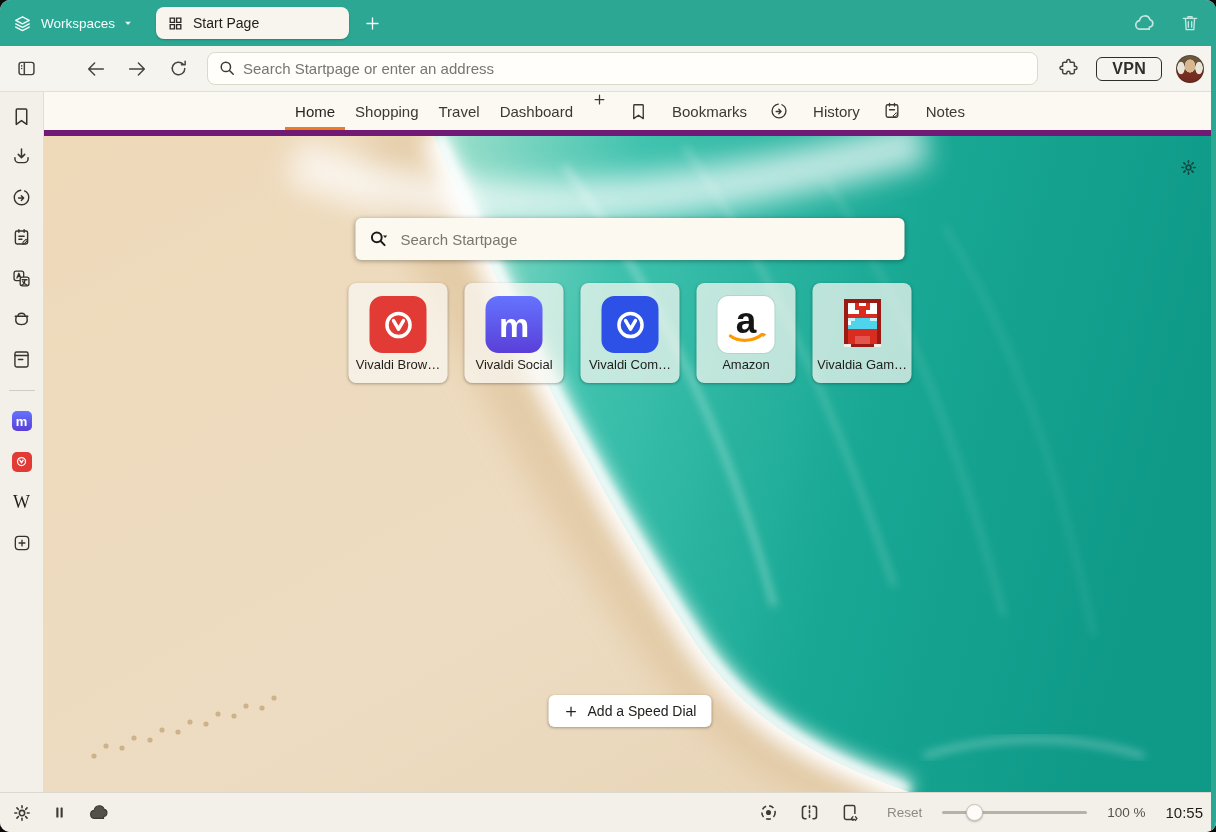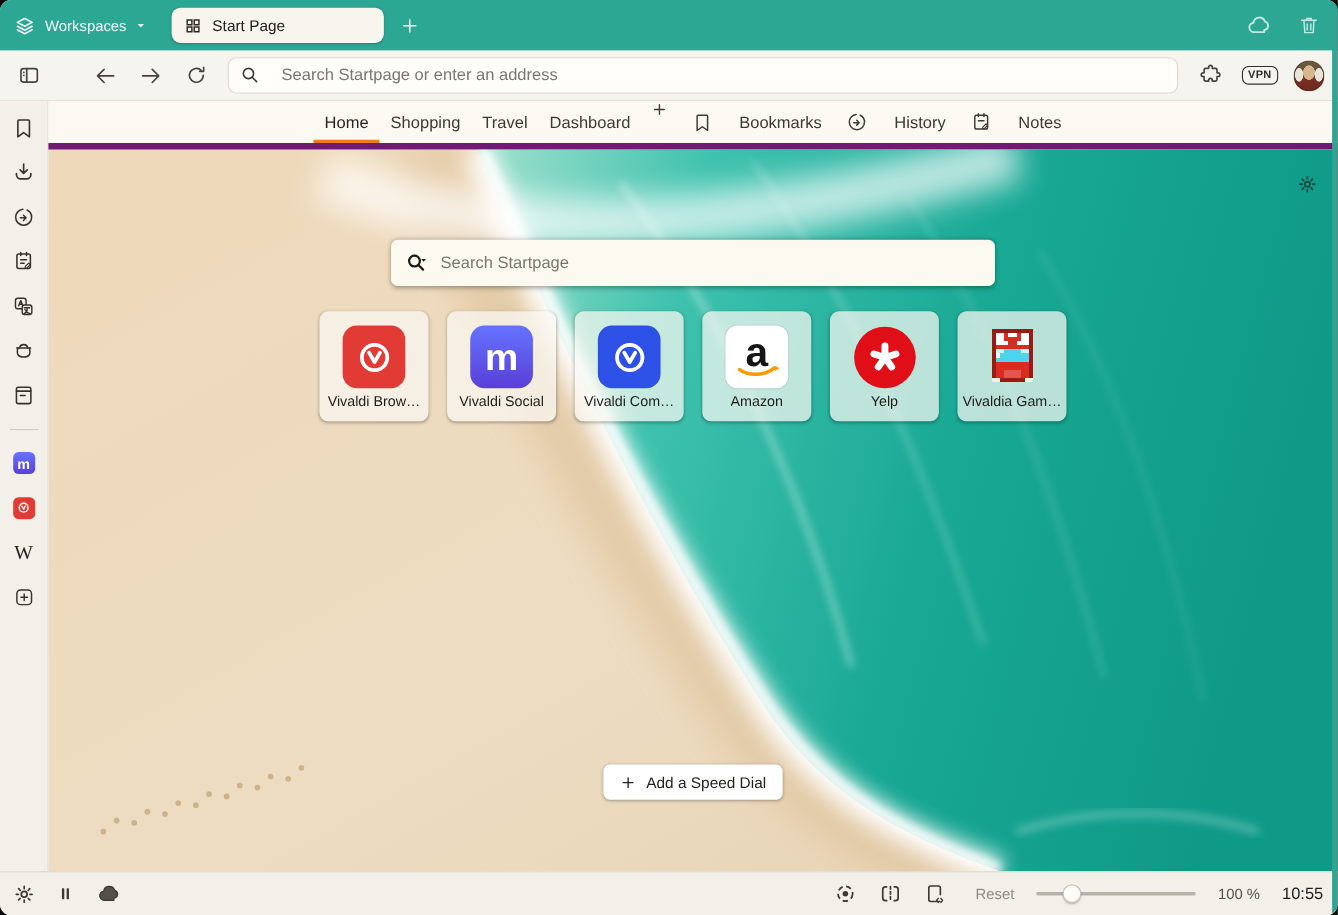--- a/index.html
+++ b/index.html
@@ -21,26 +21,26 @@
   .tb-spacer { flex:1; }
   .tb-right { display:flex; align-items:center; gap:24px; color:rgba(255,255,255,.85); }
 
   
   .navbar { height:46px; flex:0 0 auto; background:#f6f4ee; border-bottom:1px solid #e3dfd5;
             display:flex; align-items:center; padding:0 12px; color:#3a3833; }
   .nav-btn { display:flex; align-items:center; justify-content:center; width:28px; height:28px; color:#45433d; }
   .nav-history { display:flex; align-items:center; gap:13px; margin-left:42px; }
   .addr { flex:1; height:33px; margin:0 16px 0 15px; position:relative; }
   .addr input { width:100%; height:100%; border:1px solid #ddd8cc; border-radius:8px; background:#fffefb;
-                padding:0 12px 0 48px; font-size:15px; color:#2b2a27; outline:none; }
+                padding:0 12px 0 35px; font-size:15px; color:#2b2a27; outline:none; }
   input::placeholder { color:#79766e; opacity:1; }
   .addr-mag { position:absolute; left:11px; top:7px; color:#3c3a35; }
   .nav-right { display:flex; align-items:center; gap:14px; }
-  .vpn-badge { border:1.8px solid #2f2e2b; border-radius:6px; font-size:10px; font-weight:bold;
-               padding:2px 5px; color:#2f2e2b; letter-spacing:.3px; }
+  .vpn-badge { border:1.8px solid #2f2e2b; border-radius:6px; font-size:16px; font-weight:bold;
+               padding:2px 15px; color:#2f2e2b; letter-spacing:.3px; }
   .avatar { width:28px; height:28px; border-radius:50%;
     background:
       radial-gradient(ellipse 9px 11px at 14px 11px, #d9b78e 58%, rgba(0,0,0,0) 62%),
       radial-gradient(ellipse 6px 10px at 5px 13px, #e9e5db 58%, rgba(0,0,0,0) 66%),
       radial-gradient(ellipse 6px 10px at 23px 13px, #e9e5db 58%, rgba(0,0,0,0) 66%),
       linear-gradient(180deg,#6e5b40 0%, #5d4a33 58%, #7a2f23 60%, #6c2a20 100%);
     box-shadow:0 0 0 1px rgba(0,0,0,.18) inset; }
 
   
   .mainrow { flex:1; display:flex; min-height:0; }
@@ -434,30 +434,20 @@
               <span class="a-glyph">a</span>
               <svg width="40" height="13" viewBox="0 0 40 13" style="margin-top:-2px">
                     <path d="M4 3c8 6 23 6 32-2" fill="none" stroke="#FF9900" stroke-width="3.2" stroke-linecap="round"></path>
                     <polygon points="36.5,0 40,1.5 36,4.5" fill="#FF9900"></polygon>
                   </svg>
             </span>
               </span>
             <span class="dial-label">Amazon</span>
           </div>
 
-          <div class="dial">
-            <span class="dial-icon">
-                <span class="dial-badge badge-yelp">
-              <svg width="30" height="30" viewBox="0 0 24 24" stroke="#fff" stroke-width="5" stroke-linecap="round">
-                    <path d="M12 12V3.5M12 12l8-2.6M12 12l4.9 6.9M12 12l-4.9 6.9M12 12 4 9.4"></path>
-                  </svg>
-            </span>
-              </span>
-            <span class="dial-label">Yelp</span>
-          </div>
 
           <div class="dial">
             <span class="dial-icon">
               <svg width="52" height="52" viewBox="0 0 14 14" shape-rendering="crispEdges">
                 <rect x="2" y="0" width="10" height="13" fill="#9b1b14"></rect>
                 <rect x="3" y="1" width="8" height="11" fill="#d92c20"></rect>
                 <rect x="3" y="1" width="8" height="3" fill="#ffffff"></rect>
                 <rect x="5" y="1" width="1" height="2" fill="#d92c20"></rect>
                 <rect x="8" y="1" width="1" height="2" fill="#d92c20"></rect>
                 <rect x="6" y="2" width="2" height="2" fill="#d92c20"></rect>

